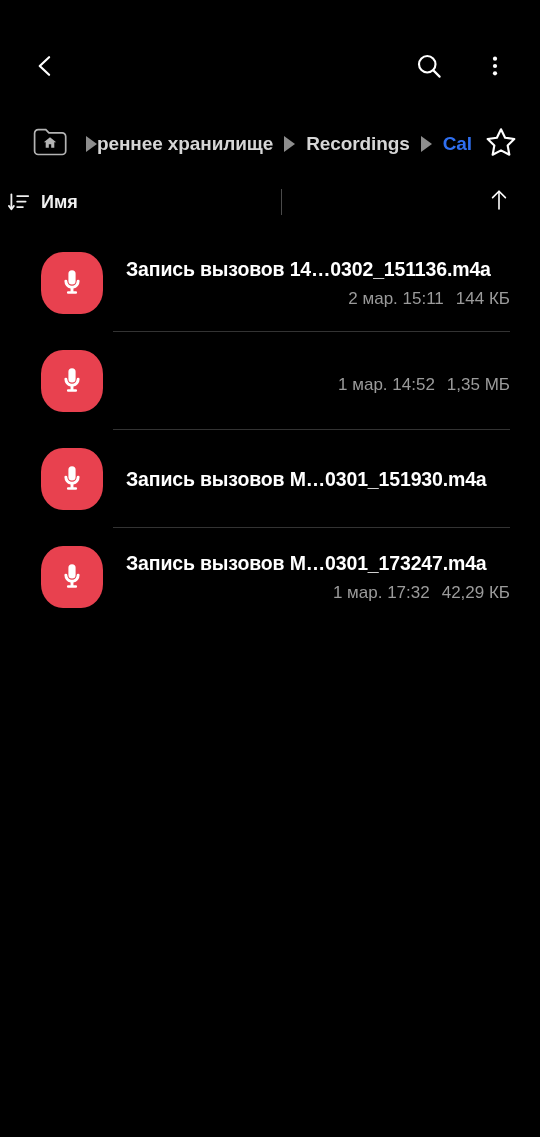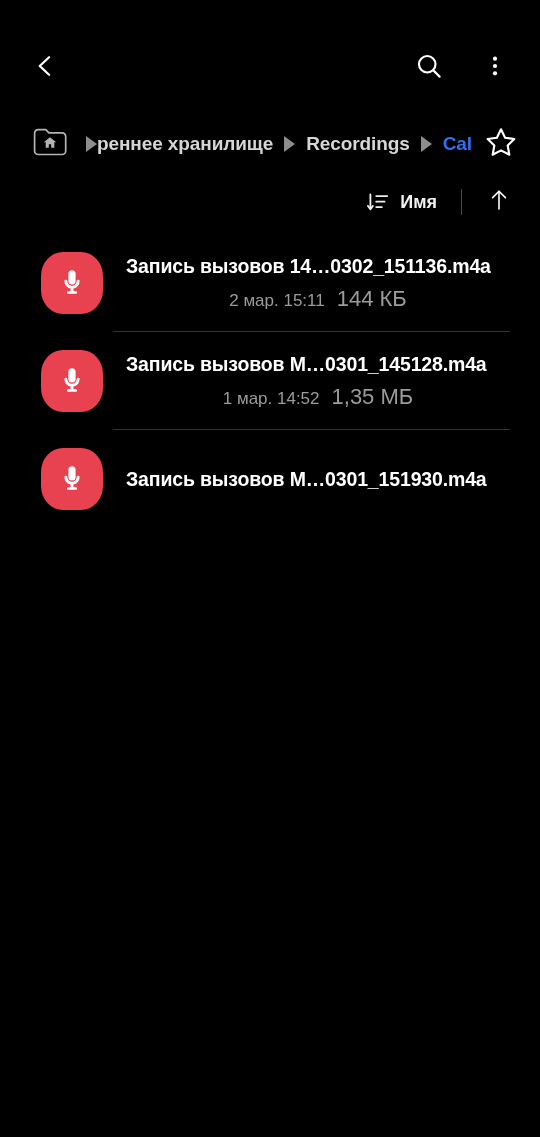--- a/index.html
+++ b/index.html
@@ -119,21 +119,21 @@
 
   
   .sortbar {
     position: absolute;
     top: 178px;
     left: 0;
     width: 540px;
     height: 48px;
     display: flex;
     align-items: center;
-    justify-content: flex-end;
+    justify-content: space-between;
     padding-right: 22px;
   }
 
   .sort-group {
     display: flex;
     align-items: center;
     height: 44px;
     padding: 0 6px;
   }
 
@@ -210,32 +210,32 @@
     color: #ffffff;
     white-space: nowrap;
     overflow: hidden;
     letter-spacing: -0.15px;
     line-height: 1.25;
   }
 
   .file-meta {
     display: flex;
     align-items: baseline;
-    justify-content: center;
+    justify-content: flex-end;
     margin-top: 7px;
   }
 
   .file-date {
     font-size: 17px;
     color: #9b9b9b;
     white-space: nowrap;
   }
 
   .file-size {
-    font-size: 22px;
+    font-size: 17px;
     color: #9b9b9b;
     white-space: nowrap;
     margin-left: 12px;
   }
 
   .row-divider {
     position: absolute;
     left: 113px;
     right: 30px;
     bottom: 0;
@@ -368,21 +368,20 @@
       <div class="file-icon">
         <svg width="30" height="34" viewBox="0 0 30 34" fill="#ffffff">
           <rect x="11.4" y="4.2" width="7.2" height="14.4" rx="3.6"></rect>
           <path d="M7.4,15.1 a1.45,1.45 0 0 1 2.9,0 a4.7,4.7 0 0 0 9.4,0
                    a1.45,1.45 0 0 1 2.9,0 a7.6,7.6 0 0 1 -6.15,7.45
                    v2.6 h2.35 a1.3,1.3 0 0 1 0,2.6 h-7.6 a1.3,1.3 0 0 1 0,-2.6
                    h2.35 v-2.6 A7.6,7.6 0 0 1 7.4,15.1 z"></path>
         </svg>
       </div>
       <div class="file-body">
-        <div class="file-name">Запись вызовов M…0301_145128.m4a</div>
         <div class="file-meta">
           <span class="file-date">1 мар. 14:52</span>
           <span class="file-size">1,35 МБ</span>
         </div>
       </div>
       <div class="row-divider"></div>
     </div>
 
     <div class="file-row">
       <div class="file-icon">
@@ -393,16 +392,35 @@
                    v2.6 h2.35 a1.3,1.3 0 0 1 0,2.6 h-7.6 a1.3,1.3 0 0 1 0,-2.6
                    h2.35 v-2.6 A7.6,7.6 0 0 1 7.4,15.1 z"></path>
         </svg>
       </div>
       <div class="file-body">
         <div class="file-name">Запись вызовов M…0301_151930.m4a</div>
       </div>
       <div class="row-divider"></div>
     </div>
 
+    <div class="file-row">
+      <div class="file-icon">
+        <svg width="30" height="34" viewBox="0 0 30 34" fill="#ffffff">
+          <rect x="11.4" y="4.2" width="7.2" height="14.4" rx="3.6"></rect>
+          <path d="M7.4,15.1 a1.45,1.45 0 0 1 2.9,0 a4.7,4.7 0 0 0 9.4,0
+                   a1.45,1.45 0 0 1 2.9,0 a7.6,7.6 0 0 1 -6.15,7.45
+                   v2.6 h2.35 a1.3,1.3 0 0 1 0,2.6 h-7.6 a1.3,1.3 0 0 1 0,-2.6
+                   h2.35 v-2.6 A7.6,7.6 0 0 1 7.4,15.1 z"></path>
+        </svg>
+      </div>
+      <div class="file-body">
+        <div class="file-name">Запись вызовов M…0301_173247.m4a</div>
+        <div class="file-meta">
+          <span class="file-date">1 мар. 17:32</span>
+          <span class="file-size">42,29 КБ</span>
+        </div>
+      </div>
+
+    </div>
 
   </div>
 
 </div>
 
 </body></html>

